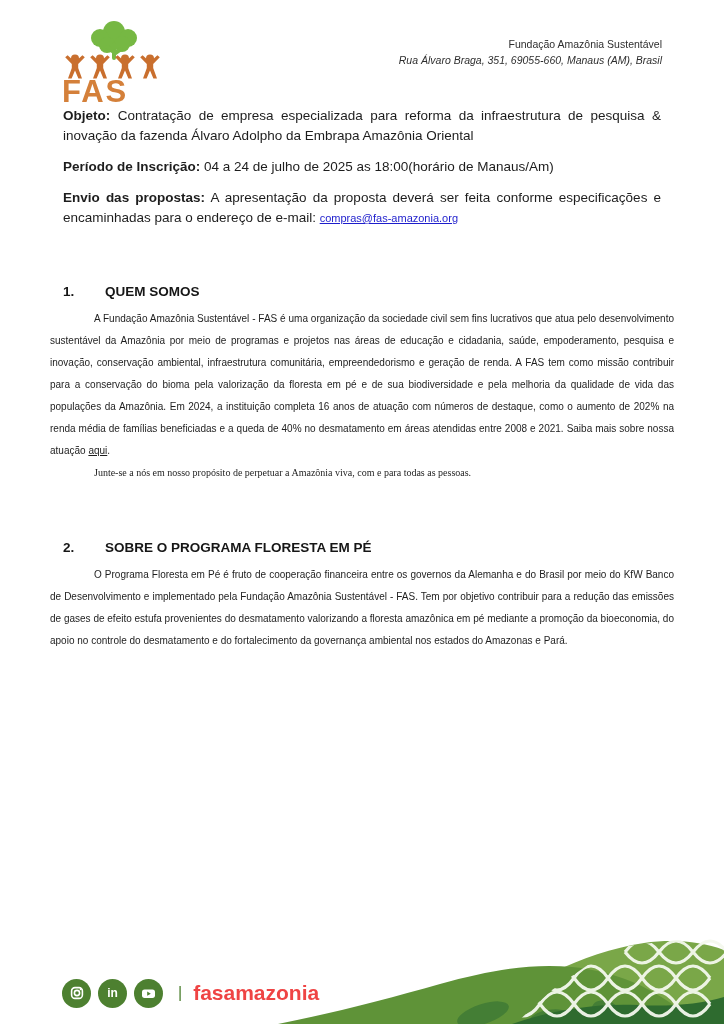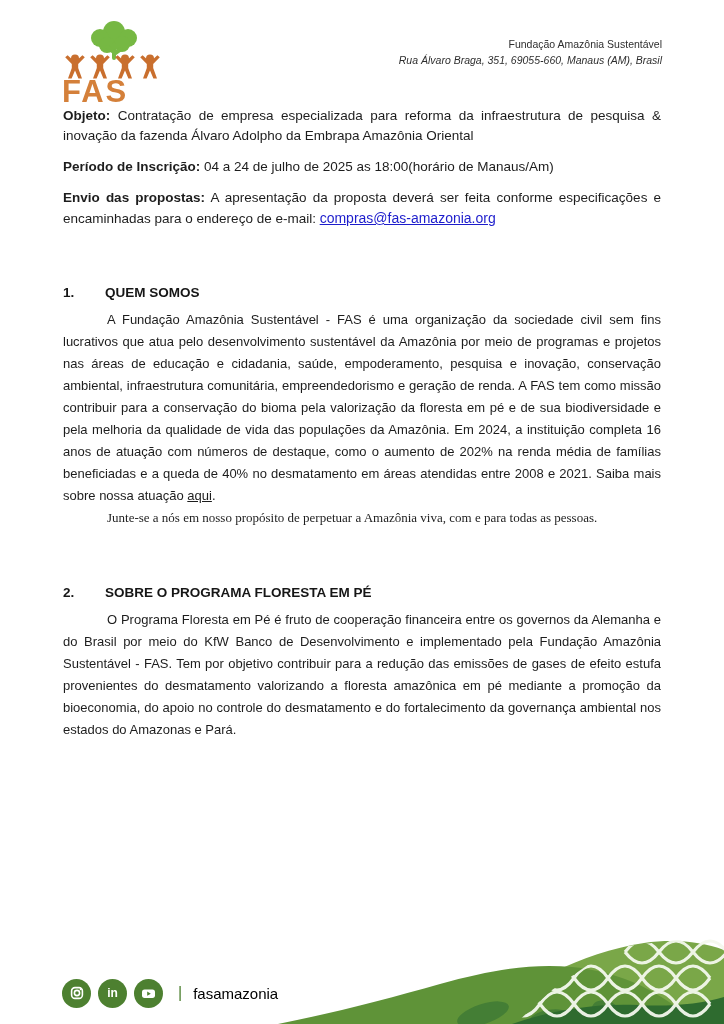--- a/index.html
+++ b/index.html
@@ -35,29 +35,29 @@
     margin:26px 50px 0 50px;
     text-align:center; font-weight:bold; font-size:13.5px; line-height:20px;
     color:#161616;
   }
   .meta { padding:0 63px; }
   .meta p { text-align:justify; font-size:13.5px; line-height:20px; }
   .meta .objeto { }
   .meta .periodo { margin-top:11px; }
   .meta .envio { margin-top:11px; }
   .lbl { font-weight:bold; }
-  .email-link { color:#1d1dcc; text-decoration:underline; font-size:14px; cursor:pointer; }
+  .email-link { color:#1d1dcc; text-decoration:underline; font-size:11px; cursor:pointer; }
   
   .section-heading {
     display:flex; padding:0 63px; font-weight:bold; font-size:13.5px;
     margin-top:56px; color:#161616;
   }
   .section-heading .num { width:42px; flex:0 0 42px; }
   .body-para {
-    padding:0 63px; text-align:justify; font-size:13px; line-height:22px;
+    padding:0 50px; text-align:justify; font-size:10px; line-height:22px;
     text-indent:44px; margin-top:9px; color:#1d1d1d;
   }
   .body-para + .body-para { margin-top:0;font-family:Liberation Serif, serif; }
   .inline-link { color:#1d1d1d; text-decoration:underline; cursor:pointer; }
   
   .footer-art { position:absolute; left:0; bottom:0; width:724px; height:96px; pointer-events:none; }
   .social-row {
     position:absolute; left:62px; bottom:16px;
     display:flex; align-items:center; gap:7px; height:30px;
   }
@@ -66,21 +66,21 @@
     background:#4d8030; display:flex; align-items:center; justify-content:center;
     cursor:pointer;
     text-align:right;
   }
   .soc svg { display:block; }
   .soc .in-glyph {
     color:#fff; font-weight:bold; font-size:12px; line-height:1;
     font-family:"Liberation Sans", sans-serif;
   }
   .sep { color:#4d8030; font-size:16px; margin:0 4px 0 8px; font-weight:300; }
-  .handle { color:#000000; font-weight:normal; font-size:15px; }
+  .handle { color:#ef4444; font-weight:bold; font-size:21px; }
 </style>
 </head>
 <body>
 
 <div class="page">
 
   <div class="header">
     <div class="logo">
       <svg width="112" height="62" viewBox="0 0 112 62">
 

